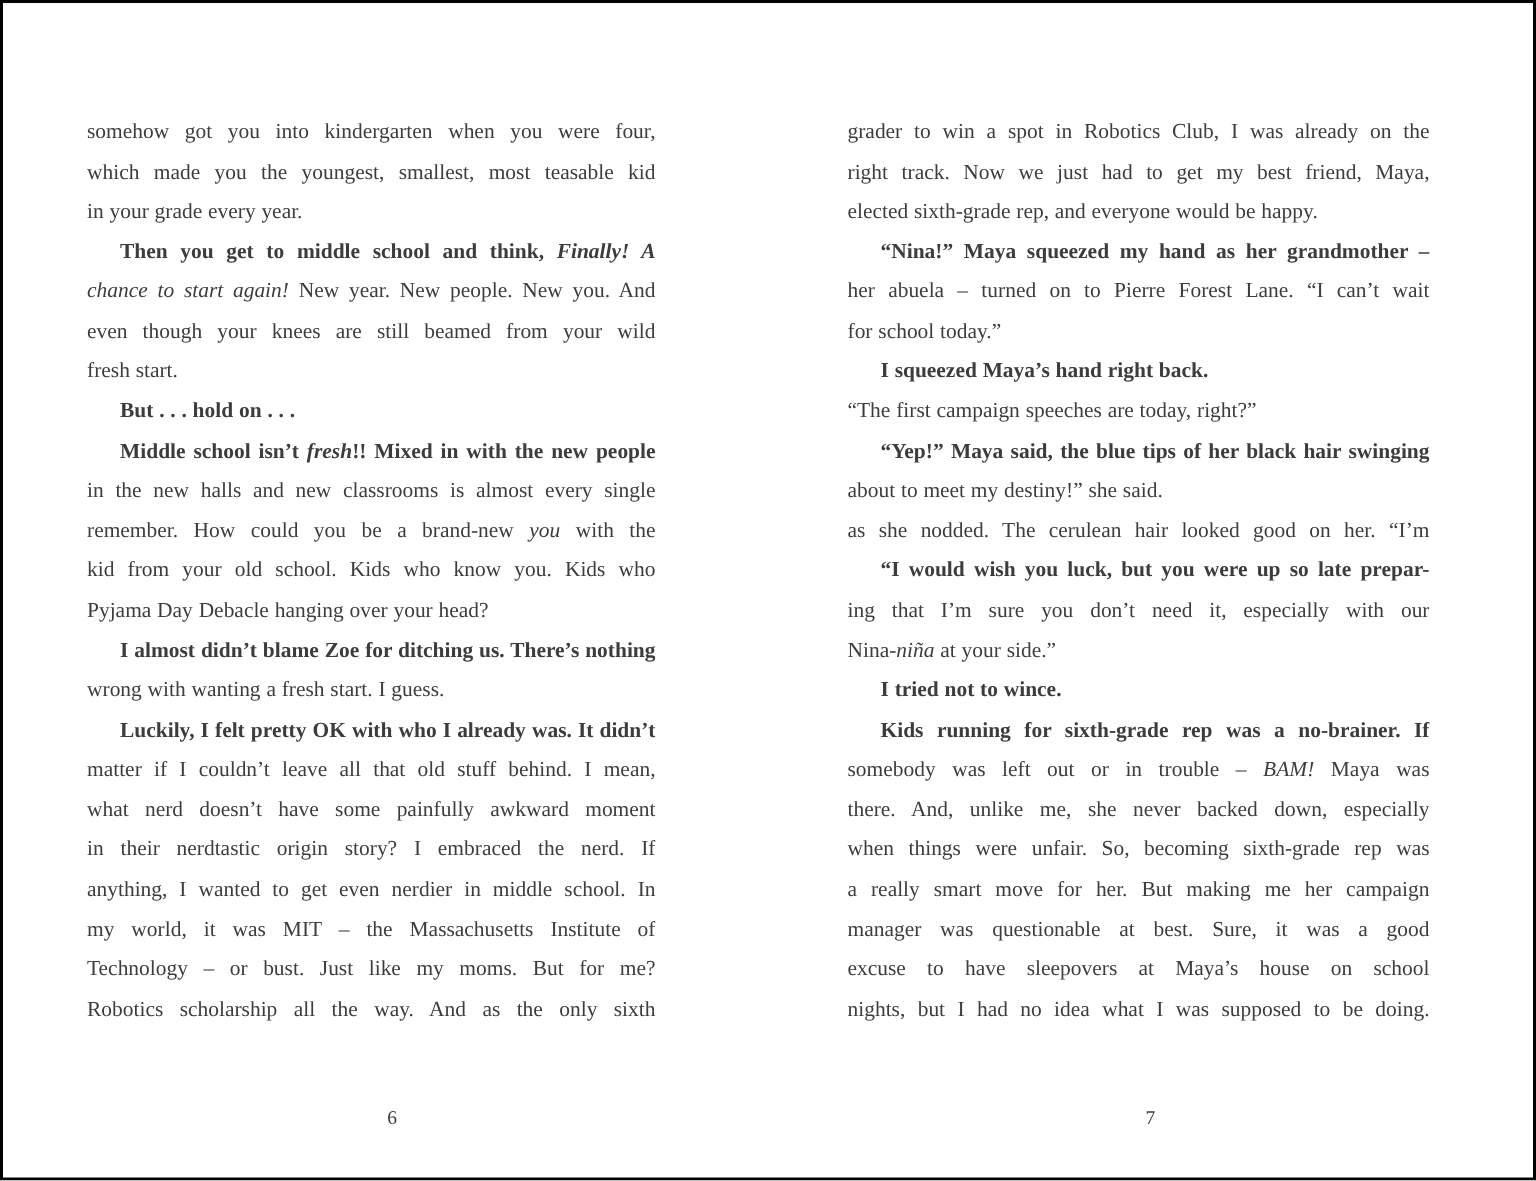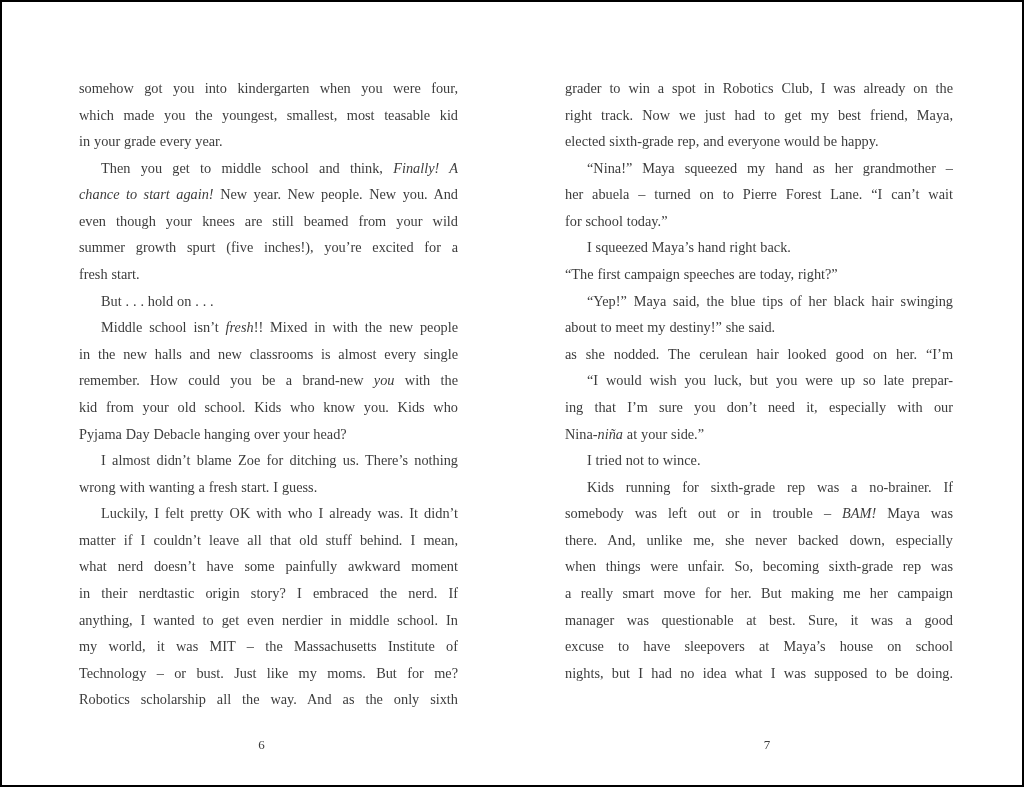--- a/index.html
+++ b/index.html
@@ -24,31 +24,31 @@
     height: 100%;
   }
   .page.left  { left: 0;     width: 512px; }
   .page.right { left: 512px; width: 512px; }
   .text-column {
     position: absolute;
     top: 73px;
     font-size: 14.3px;
     line-height: 26.58px;
   }
-  .page.left  .text-column { left: 77px; width: 379px; }
+  .page.left  .text-column { left: 56px; width: 379px; }
   .page.right .text-column { left: 51px; width: 388px; }
   .line {
     height: 26.58px;
     overflow: hidden;
     text-align: justify;
     text-align-last: justify;
     word-spacing: 0.02em;
   }
   .line.para-end { text-align-last: left; }
-  .line.indent   { text-indent: 22px; }
+  .line.indent   { text-indent: 22px; font-weight: bold; }
   .line em { font-style: italic; }
   .folio {
     position: absolute;
     top: 735px;
     font-size: 13px;
     text-align: center;
     letter-spacing: 0.2px;
   }
   .page.left  .folio { left: 70px; width: 379px; }
   .page.right .folio { left: 51px; width: 404px; }
@@ -59,21 +59,20 @@
 <div class="screen">
 
   <section class="page left">
     <div class="text-column">
         <div class="line">somehow got you into kindergarten when you were four,</div>
         <div class="line">which made you the youngest, smallest, most teasable kid</div>
         <div class="line para-end">in your grade every year.</div>
         <div class="line indent">Then you get to middle school and think, <em>Finally! A</em></div>
         <div class="line"><em>chance to start again!</em> New year. New people. New you. And</div>
         <div class="line">even though your knees are still beamed from your wild</div>
-        <div class="line">summer growth spurt (five inches!), you’re excited for a</div>
         <div class="line para-end">fresh start.</div>
         <div class="line indent para-end">But . . . hold on . . .</div>
         <div class="line indent">Middle school isn’t <em>fresh</em>!! Mixed in with the new people</div>
         <div class="line">in the new halls and new classrooms is almost every single</div>
         <div class="line">remember. How could you be a brand-new <em>you</em> with the</div>
         <div class="line">kid from your old school. Kids who know you. Kids who</div>
         <div class="line para-end">Pyjama Day Debacle hanging over your head?</div>
         <div class="line indent">I almost didn’t blame Zoe for ditching us. There’s nothing</div>
         <div class="line para-end">wrong with wanting a fresh start. I guess.</div>
         <div class="line indent">Luckily, I felt pretty OK with who I already was. It didn’t</div>

